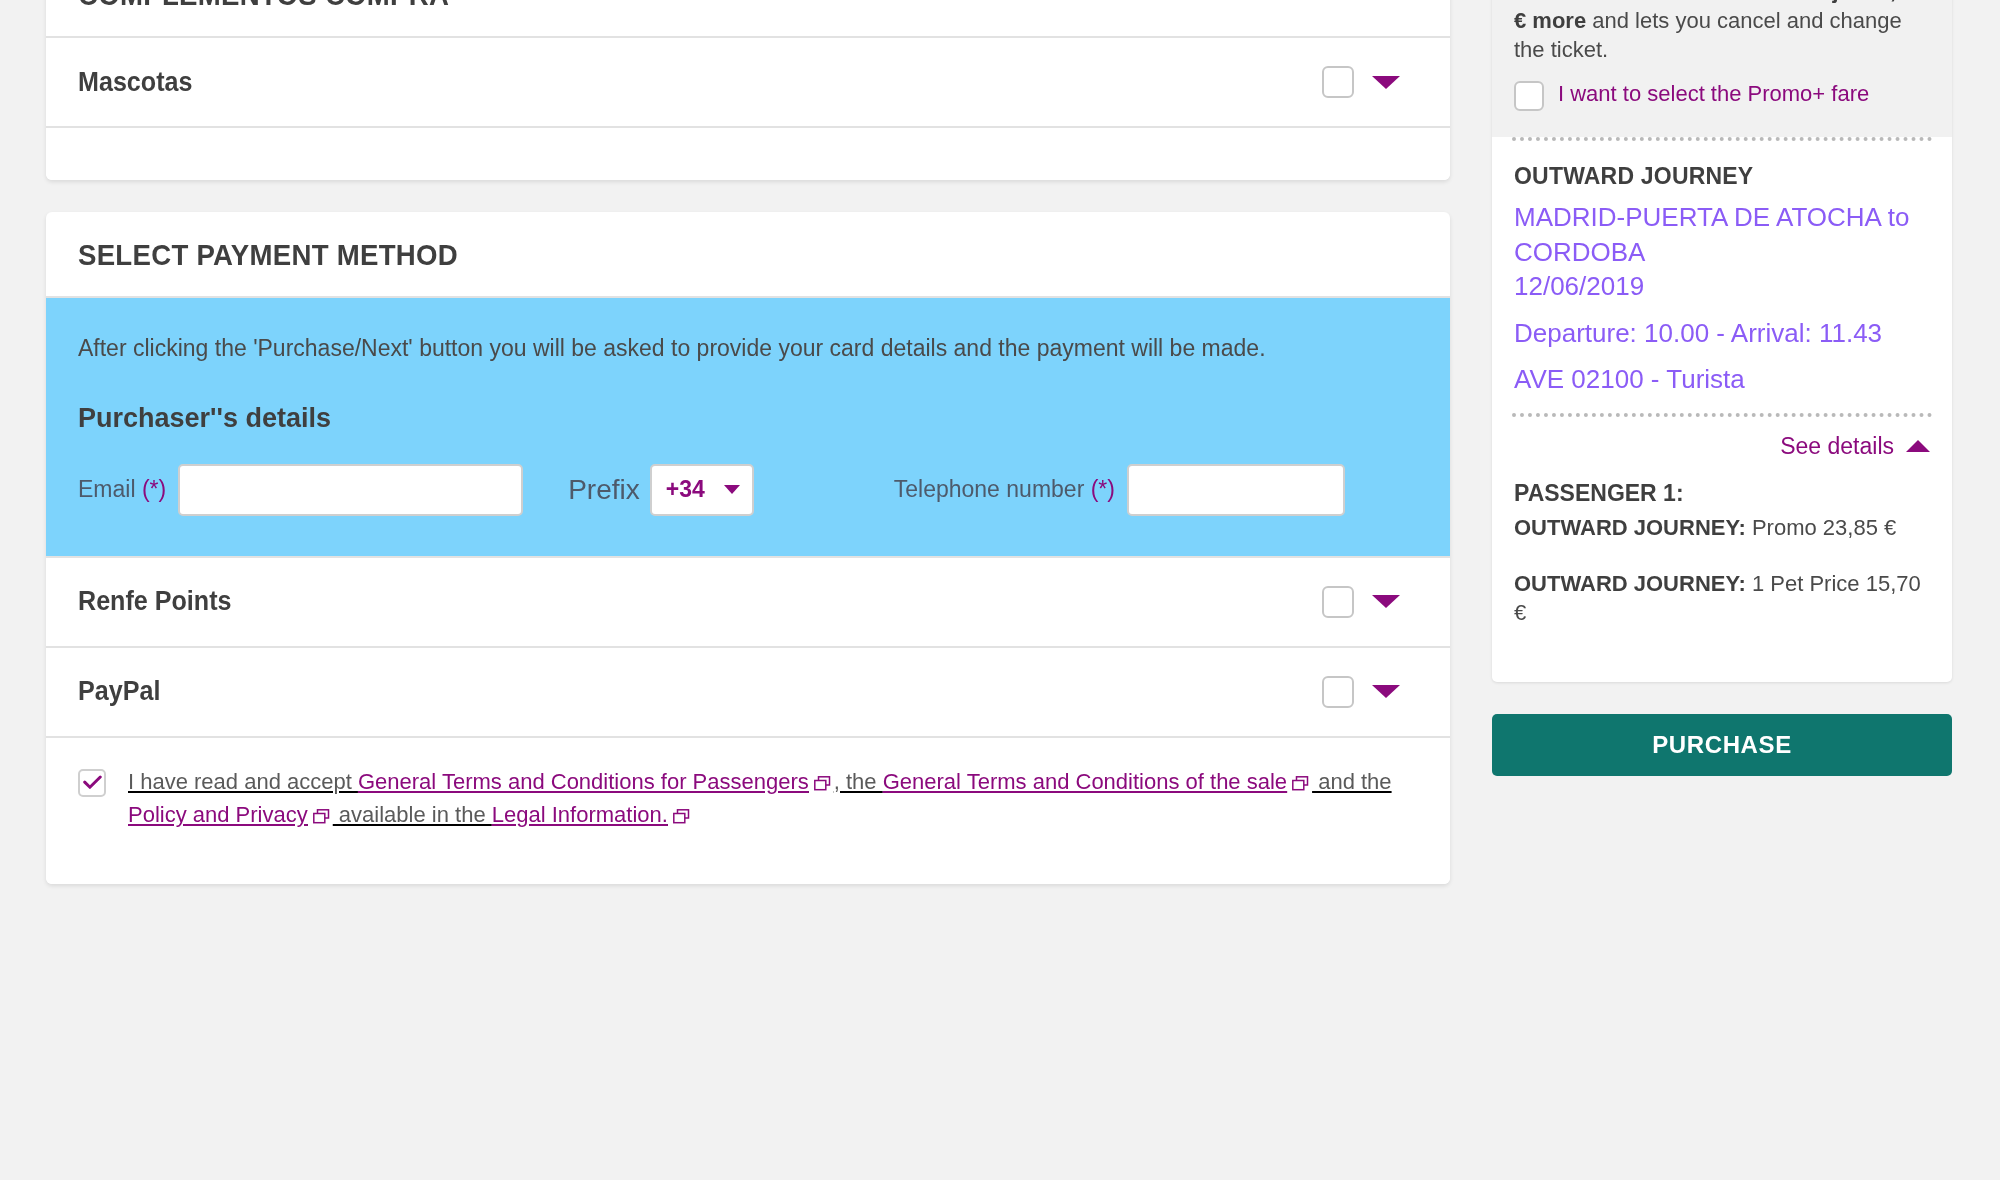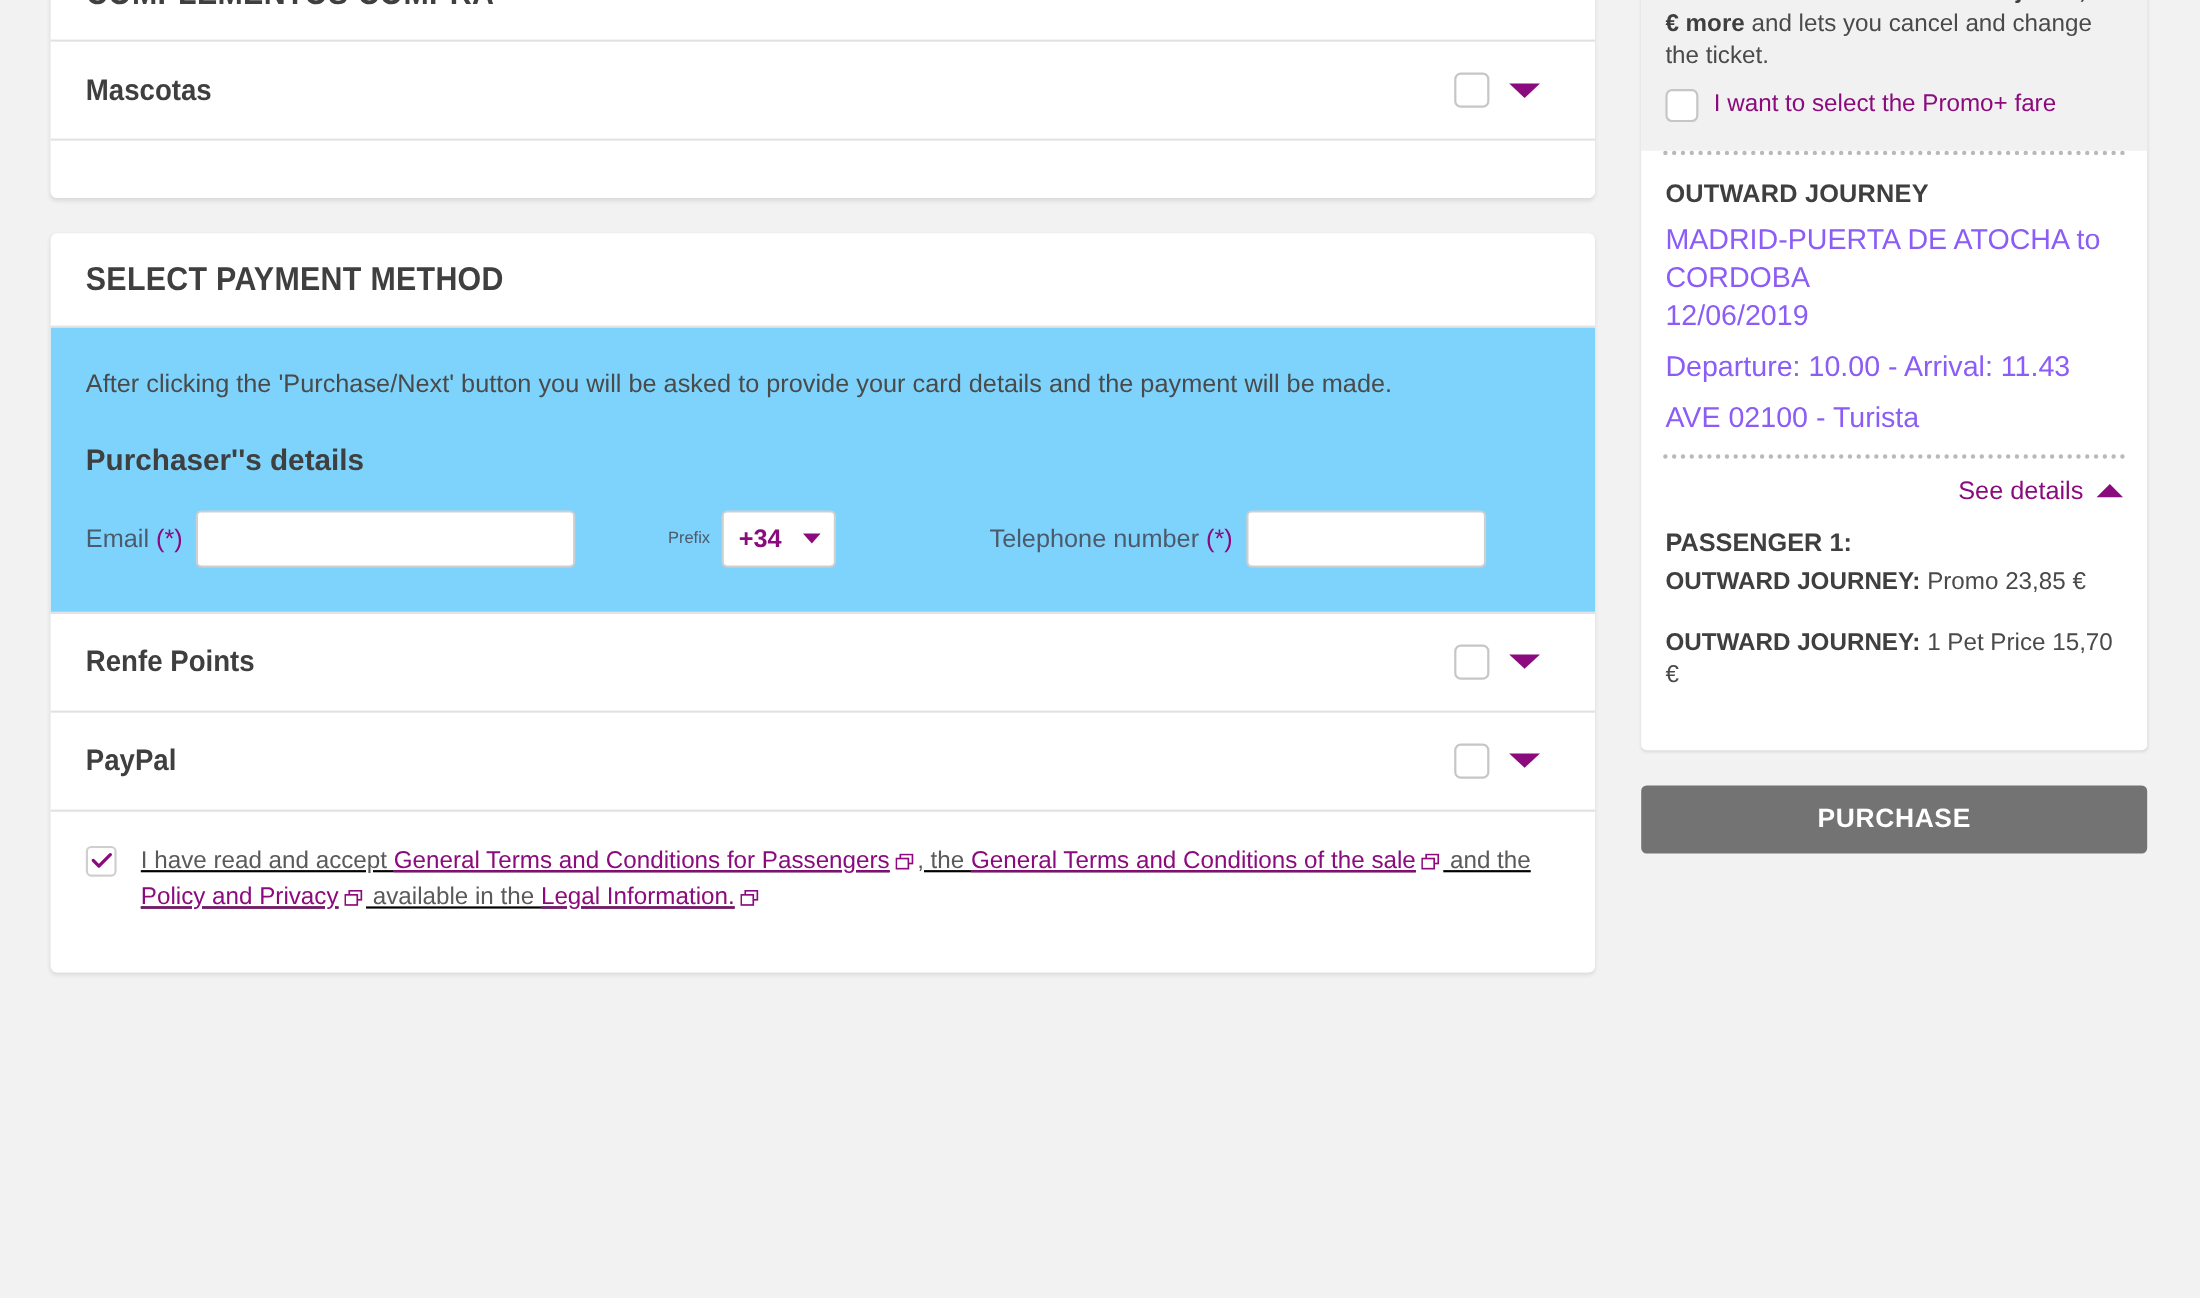--- a/index.html
+++ b/index.html
@@ -121,21 +121,21 @@
   }
   .req { color: #8B0A7D; }
   .txtbox {
     border: 2px solid #cfcfcf;
     border-radius: 5px;
     background: #fff;
     height: 52px;
   }
   #email-box { width: 345px; margin-left: 12px; }
   #tel-box   { width: 218px; margin-left: 12px; }
-  .prefix-label { margin-left: 84px; font-size: 15px; color: #4d5a6b; }
+  .prefix-label { margin-left: 45px; font-size: 28px; color: #4d5a6b; }
   .selbox {
     margin-left: 10px;
     border: 2px solid #cfcfcf;
     border-radius: 5px;
     background: #fff;
     height: 52px;
     width: 104px;
     display: flex;
     align-items: center;
     justify-content: space-between;
@@ -256,21 +256,21 @@
     font-size: 23px; font-weight: bold; color: #3f3f3f; margin: 0 0 6px 0;
   }
   .pass-p {
     font-size: 22px; line-height: 1.35; color: #4a4a4a; margin: 0 0 26px 0;
   }
   .pass-p .lbl { font-weight: bold; color: #3f3f3f; }
   .purchase-btn {
     margin-top: 32px;
     width: 460px;
     height: 62px;
-    background: #737373;
+    background: #0f766e;
     border: none;
     border-radius: 5px;
     color: #fff;
     font-size: 24px;
     font-weight: bold;
     letter-spacing: 0.6px;
     cursor: pointer;
   }
 </style>
 </head>

